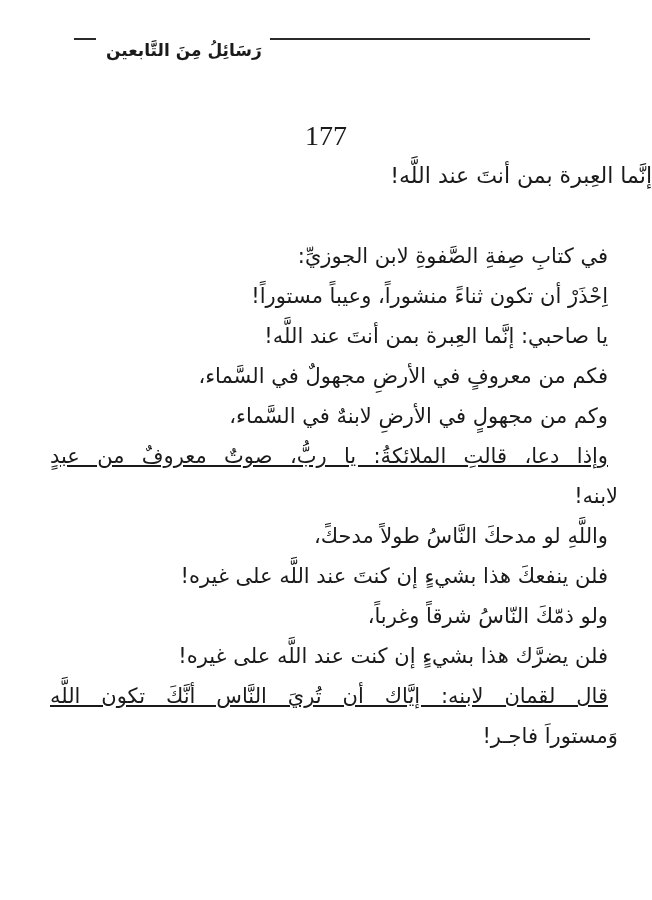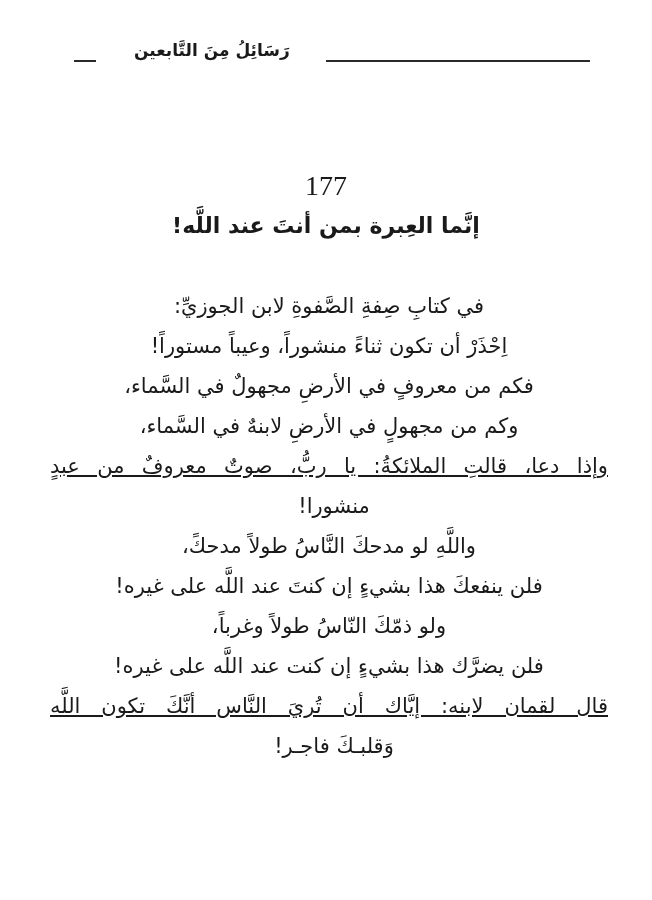--- a/index.html
+++ b/index.html
@@ -11,23 +11,22 @@
     overflow: hidden;
   }
   .page {
     position: relative;
     width: 652px; height: 900px;
     background: #ffffff;
   }
   
   .running-head {
     display: flex;
-    align-items: flex-end;
+    align-items: flex-start;
     margin: 38px 62px 0 74px;
-    gap: 28px;
   }
   .head-dash {
     width: 22px; height: 2px;
     background: #2a2a2a;
     flex: 0 0 auto;
   }
   .book-title {
     direction: rtl;
     font-weight: bold;
     font-size: 17px;
@@ -36,44 +35,43 @@
     margin: 0 8px 0 10px;
     flex: 0 0 auto;
   }
   .head-rule {
     flex: 1 1 auto;
     height: 2px;
     background: #2a2a2a;
   }
   
   .page-number {
-    margin-top: 108px;
+    margin-top: 58px;
     text-align: center;
     font-family: "Liberation Serif", serif;
     font-size: 28px;
     line-height: 32px;
   }
   .chapter-title {
     direction: rtl;
     margin-top: 8px;
-    text-align: center;
-    font-weight: bold;
+    font-weight: normal;
     font-size: 22px;
     line-height: 32px;
   }
   
   .body-text {
     direction: rtl;
     margin: 44px 34px 0 50px;
     font-size: 21px;
     line-height: 40px;
   }
   .body-text p {
     margin: 0;
-    text-align: center;
+    text-align: right;
   }
   .body-text p.indent { text-indent: 10px; }
   .body-text p.justify {
     text-align: justify;
     text-align-last: justify;
     text-decoration: underline;
   }
 </style>
 </head>
 <body>
@@ -86,25 +84,26 @@
     <div class="head-rule"></div>
   </div>
 
   <div class="page-number">177</div>
 
   <div class="chapter-title" lang="ar" dir="rtl">إنَّما العِبرة بمن أنتَ عند اللَّه!</div>
 
   <div class="body-text" lang="ar" dir="rtl">
     <p class="indent">في كتابِ صِفةِ الصَّفوةِ لابن الجوزيِّ:</p>
     <p class="indent">اِحْذَرْ أن تكون ثناءً منشوراً، وعيباً مستوراً!</p>
+    <p class="indent">يا صاحبي: إنَّما العِبرة بمن أنتَ عند اللَّه!</p>
     <p class="indent">فكم من معروفٍ في الأرضِ مجهولٌ في السَّماء،</p>
     <p class="indent">وكم من مجهولٍ في الأرضِ لابنهٌ في السَّماء،</p>
     <p class="indent justify">وإذا دعا، قالتِ الملائكةُ: يا ربُّ، صوتٌ معروفٌ من عبدٍ</p>
-    <p>منشورا!</p>
+    <p>لابنه!</p>
     <p class="indent">واللَّهِ لو مدحكَ النَّاسُ طولاً مدحكً،</p>
     <p class="indent">فلن ينفعكَ هذا بشيءٍ إن كنتَ عند اللَّه على غيره!</p>
-    <p class="indent">ولو ذمّكَ النّاسُ طولاً وغرباً،</p>
+    <p class="indent">ولو ذمّكَ النّاسُ شرقاً وغرباً،</p>
     <p class="indent">فلن يضرَّك هذا بشيءٍ إن كنت عند اللَّه على غيره!</p>
     <p class="indent justify">قال لقمان لابنه: إيَّاك أن تُريَ النَّاس أنَّكَ تكون اللَّه</p>
-    <p>وَقلبـكَ فاجـر!</p>
+    <p>وَمستوراَ فاجـر!</p>
   </div>
 
 </div>
 
 </body></html>

